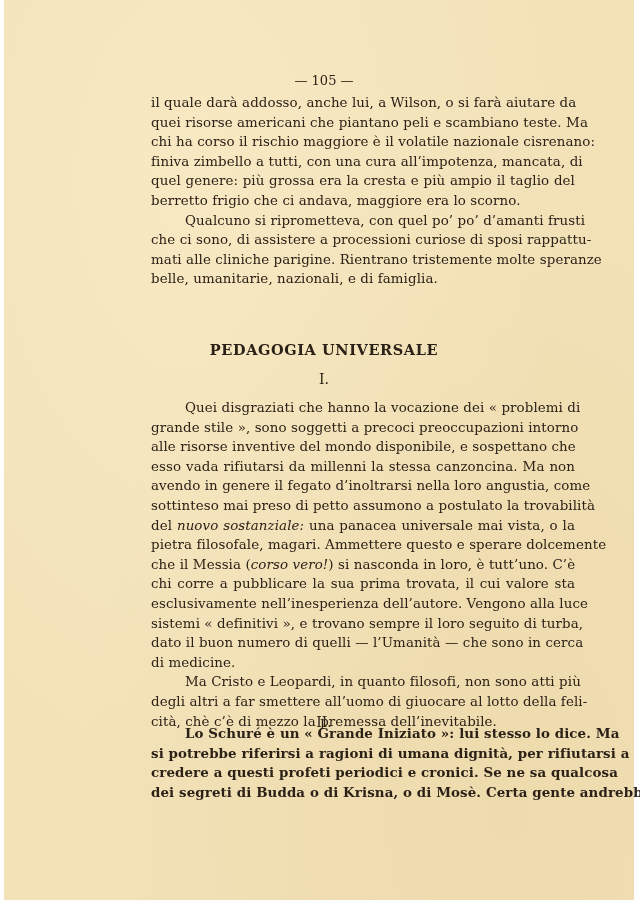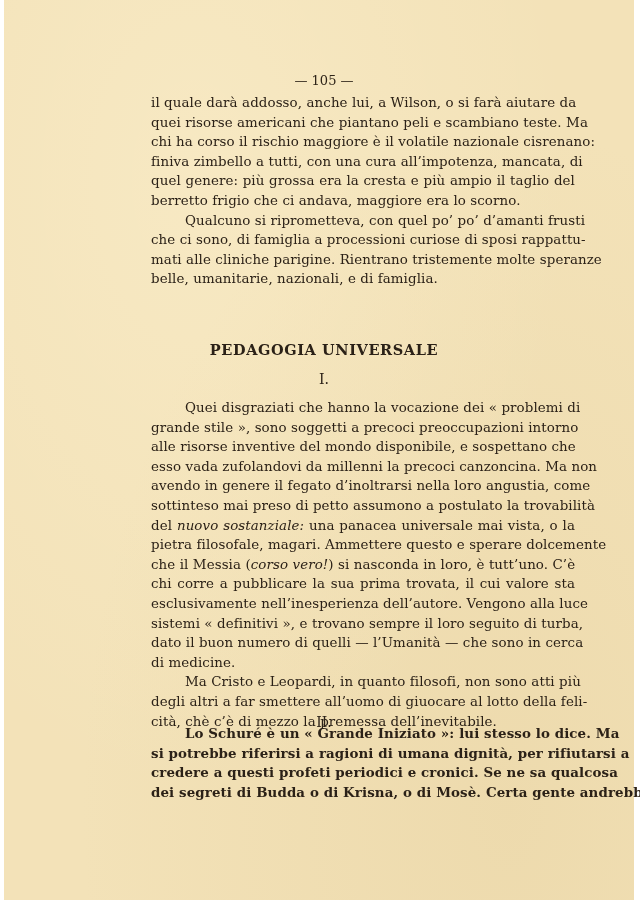--- a/index.html
+++ b/index.html
@@ -52,34 +52,34 @@
   <div class="page-number">— 105 —</div>
 
   <div class="block" style="top:93px;">
     <span class="line">il quale darà addosso, anche lui, a Wilson, o si farà aiutare da</span>
     <span class="line">quei risorse americani che piantano peli e scambiano teste. Ma</span>
     <span class="line">chi ha corso il rischio maggiore è il volatile nazionale cisrenano:</span>
     <span class="line">finiva zimbello a tutti, con una cura all’impotenza, mancata, di</span>
     <span class="line">quel genere: più grossa era la cresta e più ampio il taglio del</span>
     <span class="line last">berretto frigio che ci andava, maggiore era lo scorno.</span>
     <span class="line indent">Qualcuno si riprometteva, con quel po’ po’ d’amanti frusti</span>
-    <span class="line">che ci sono, di famiglia a processioni curiose di sposi rappattu-</span>
+    <span class="line">che ci sono, di assistere a processioni curiose di sposi rappattu-</span>
     <span class="line">mati alle cliniche parigine. Rientrano tristemente molte speranze</span>
     <span class="line last">belle, umanitarie, nazionali, e di famiglia.</span>
   </div>
 
   <div class="heading" style="top:341px;">PEDAGOGIA UNIVERSALE</div>
 
   <div class="section-num" style="top:371px;">I.</div>
 
   <div class="block" style="top:398px;">
     <span class="line indent">Quei disgraziati che hanno la vocazione dei « problemi di</span>
     <span class="line">grande stile », sono soggetti a precoci preoccupazioni intorno</span>
     <span class="line">alle risorse inventive del mondo disponibile, e sospettano che</span>
-    <span class="line">esso vada zufolandovi da millenni la precoci canzoncina. Ma non</span>
+    <span class="line">esso vada rifiutarsi da millenni la stessa canzoncina. Ma non</span>
     <span class="line">avendo in genere il fegato d’inoltrarsi nella loro angustia, come</span>
     <span class="line">sottinteso mai preso di petto assumono a postulato la trovabilità</span>
     <span class="line">del <em>nuovo sostanziale:</em> una panacea universale mai vista, o la</span>
     <span class="line">pietra filosofale, magari. Ammettere questo e sperare dolcemente</span>
     <span class="line">che il Messia (<em>corso vero!</em>) si nasconda in loro, è tutt’uno. C’è</span>
     <span class="line">chi corre a pubblicare la sua prima trovata, il cui valore sta</span>
     <span class="line">esclusivamente nell’inesperienza dell’autore. Vengono alla luce</span>
     <span class="line">sistemi « definitivi », e trovano sempre il loro seguito di turba,</span>
     <span class="line">dato il buon numero di quelli — l’Umanità — che sono in cerca</span>
     <span class="line last">di medicine.</span>

